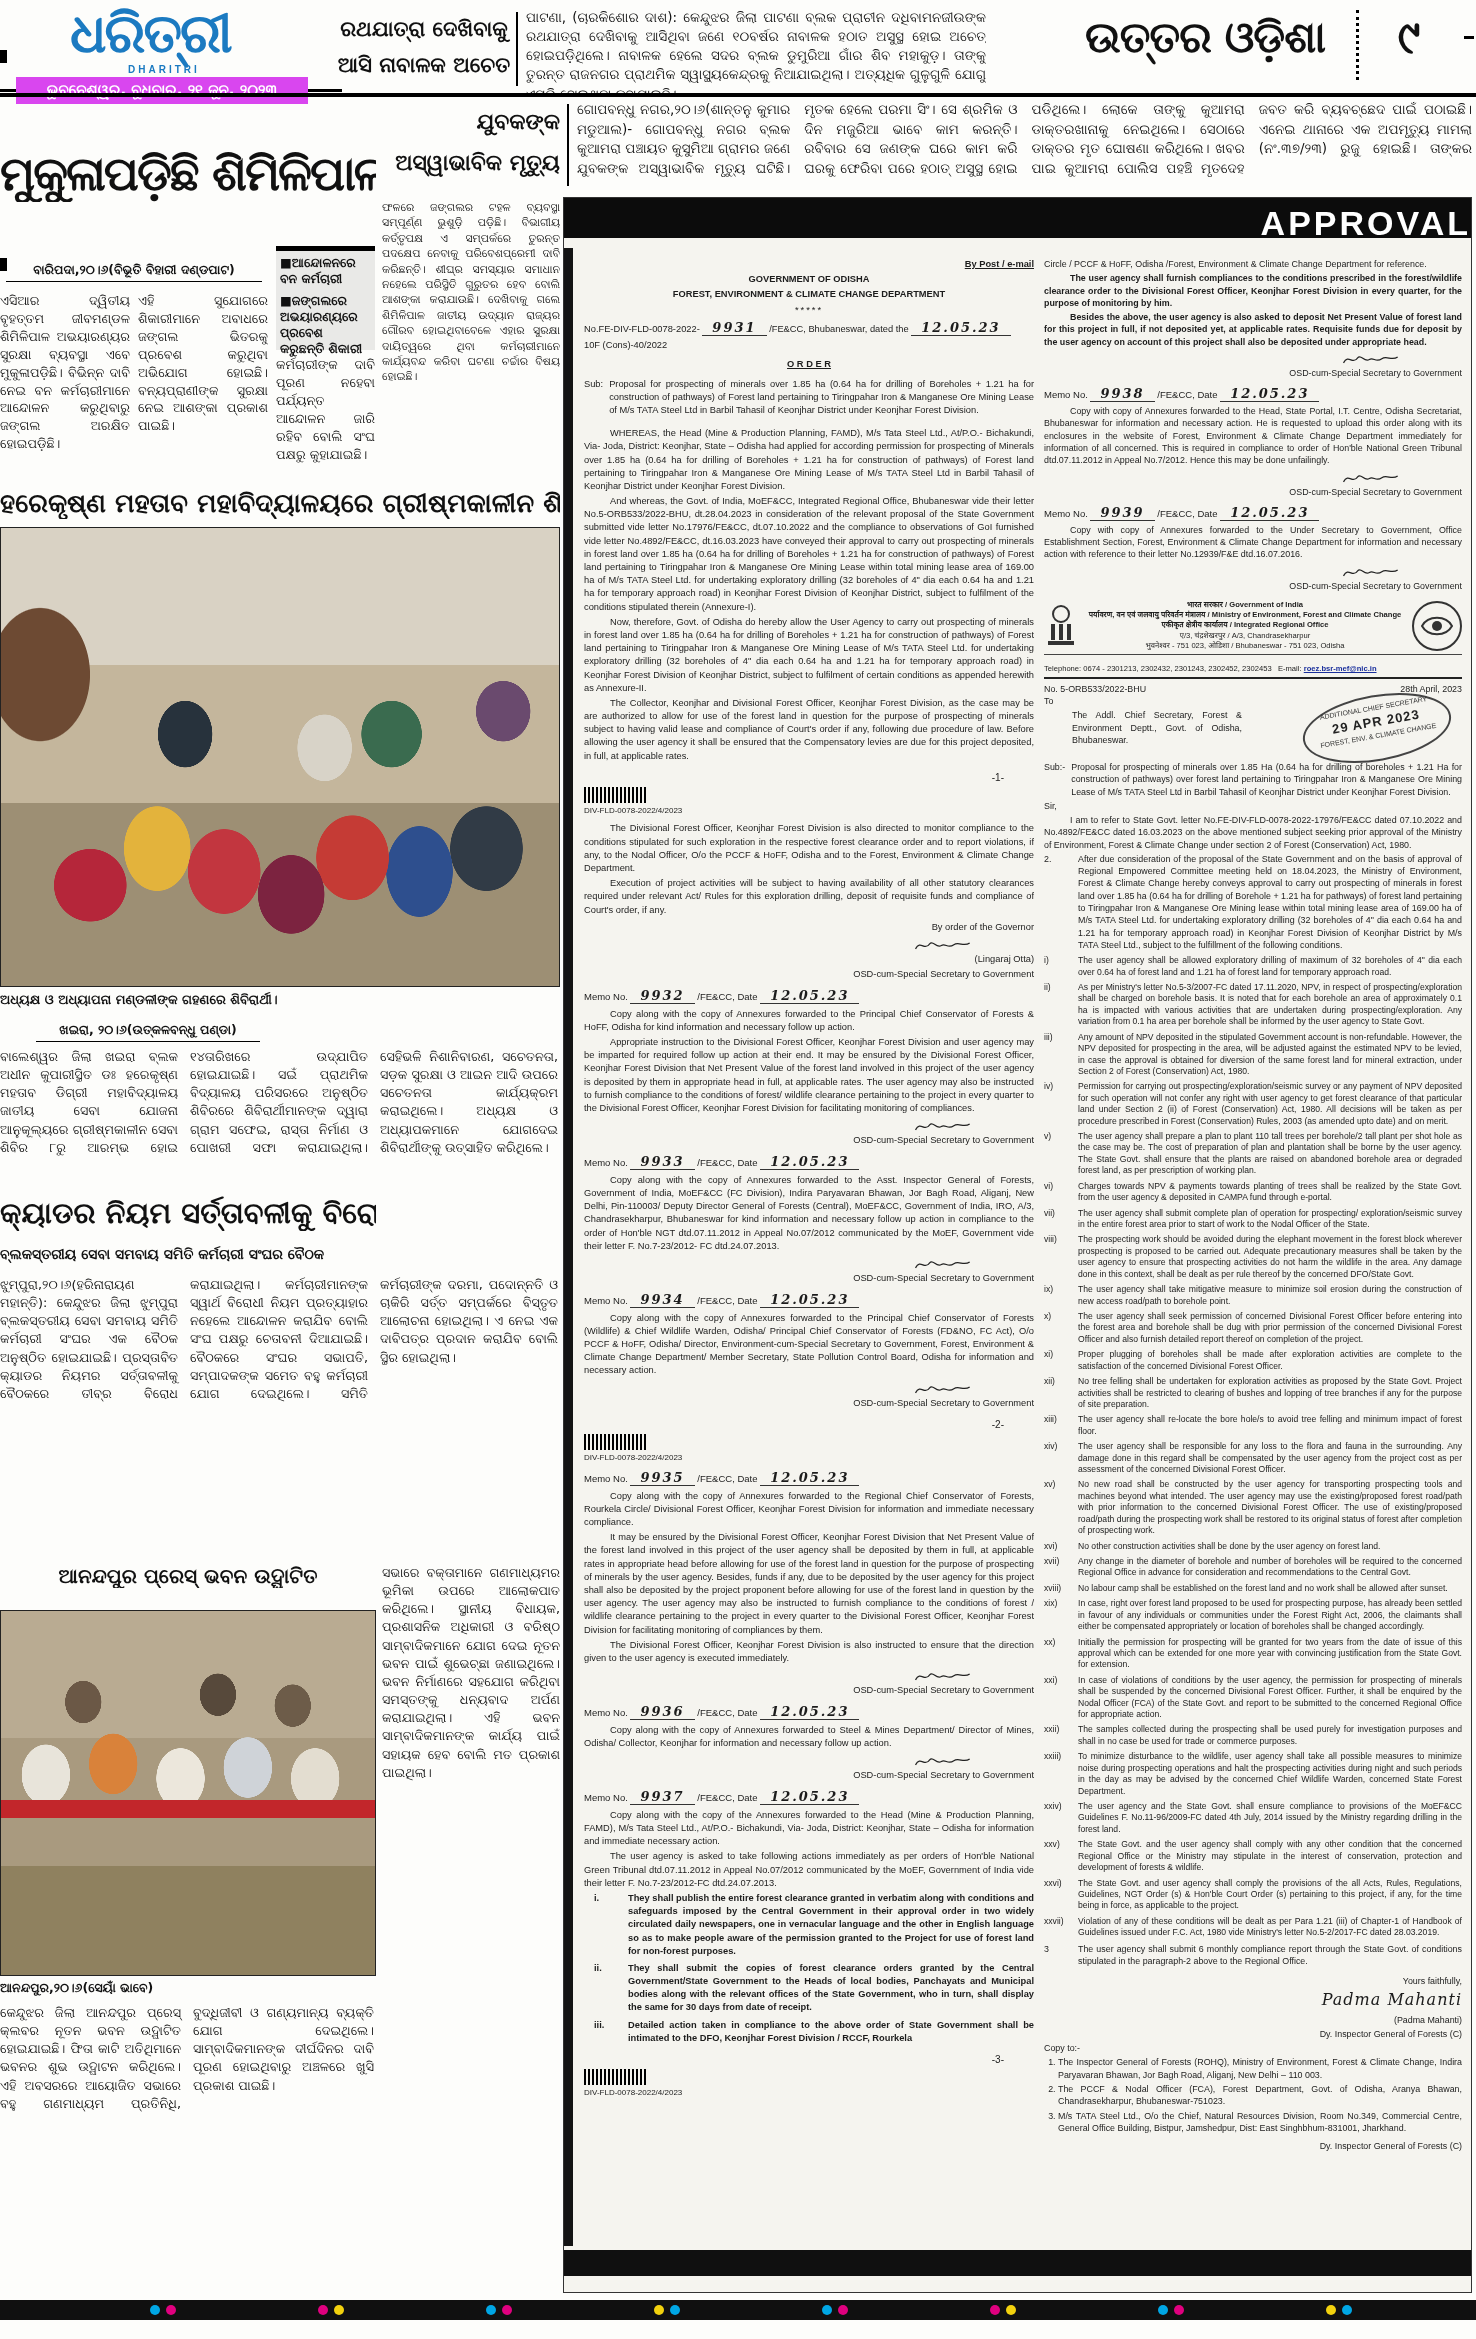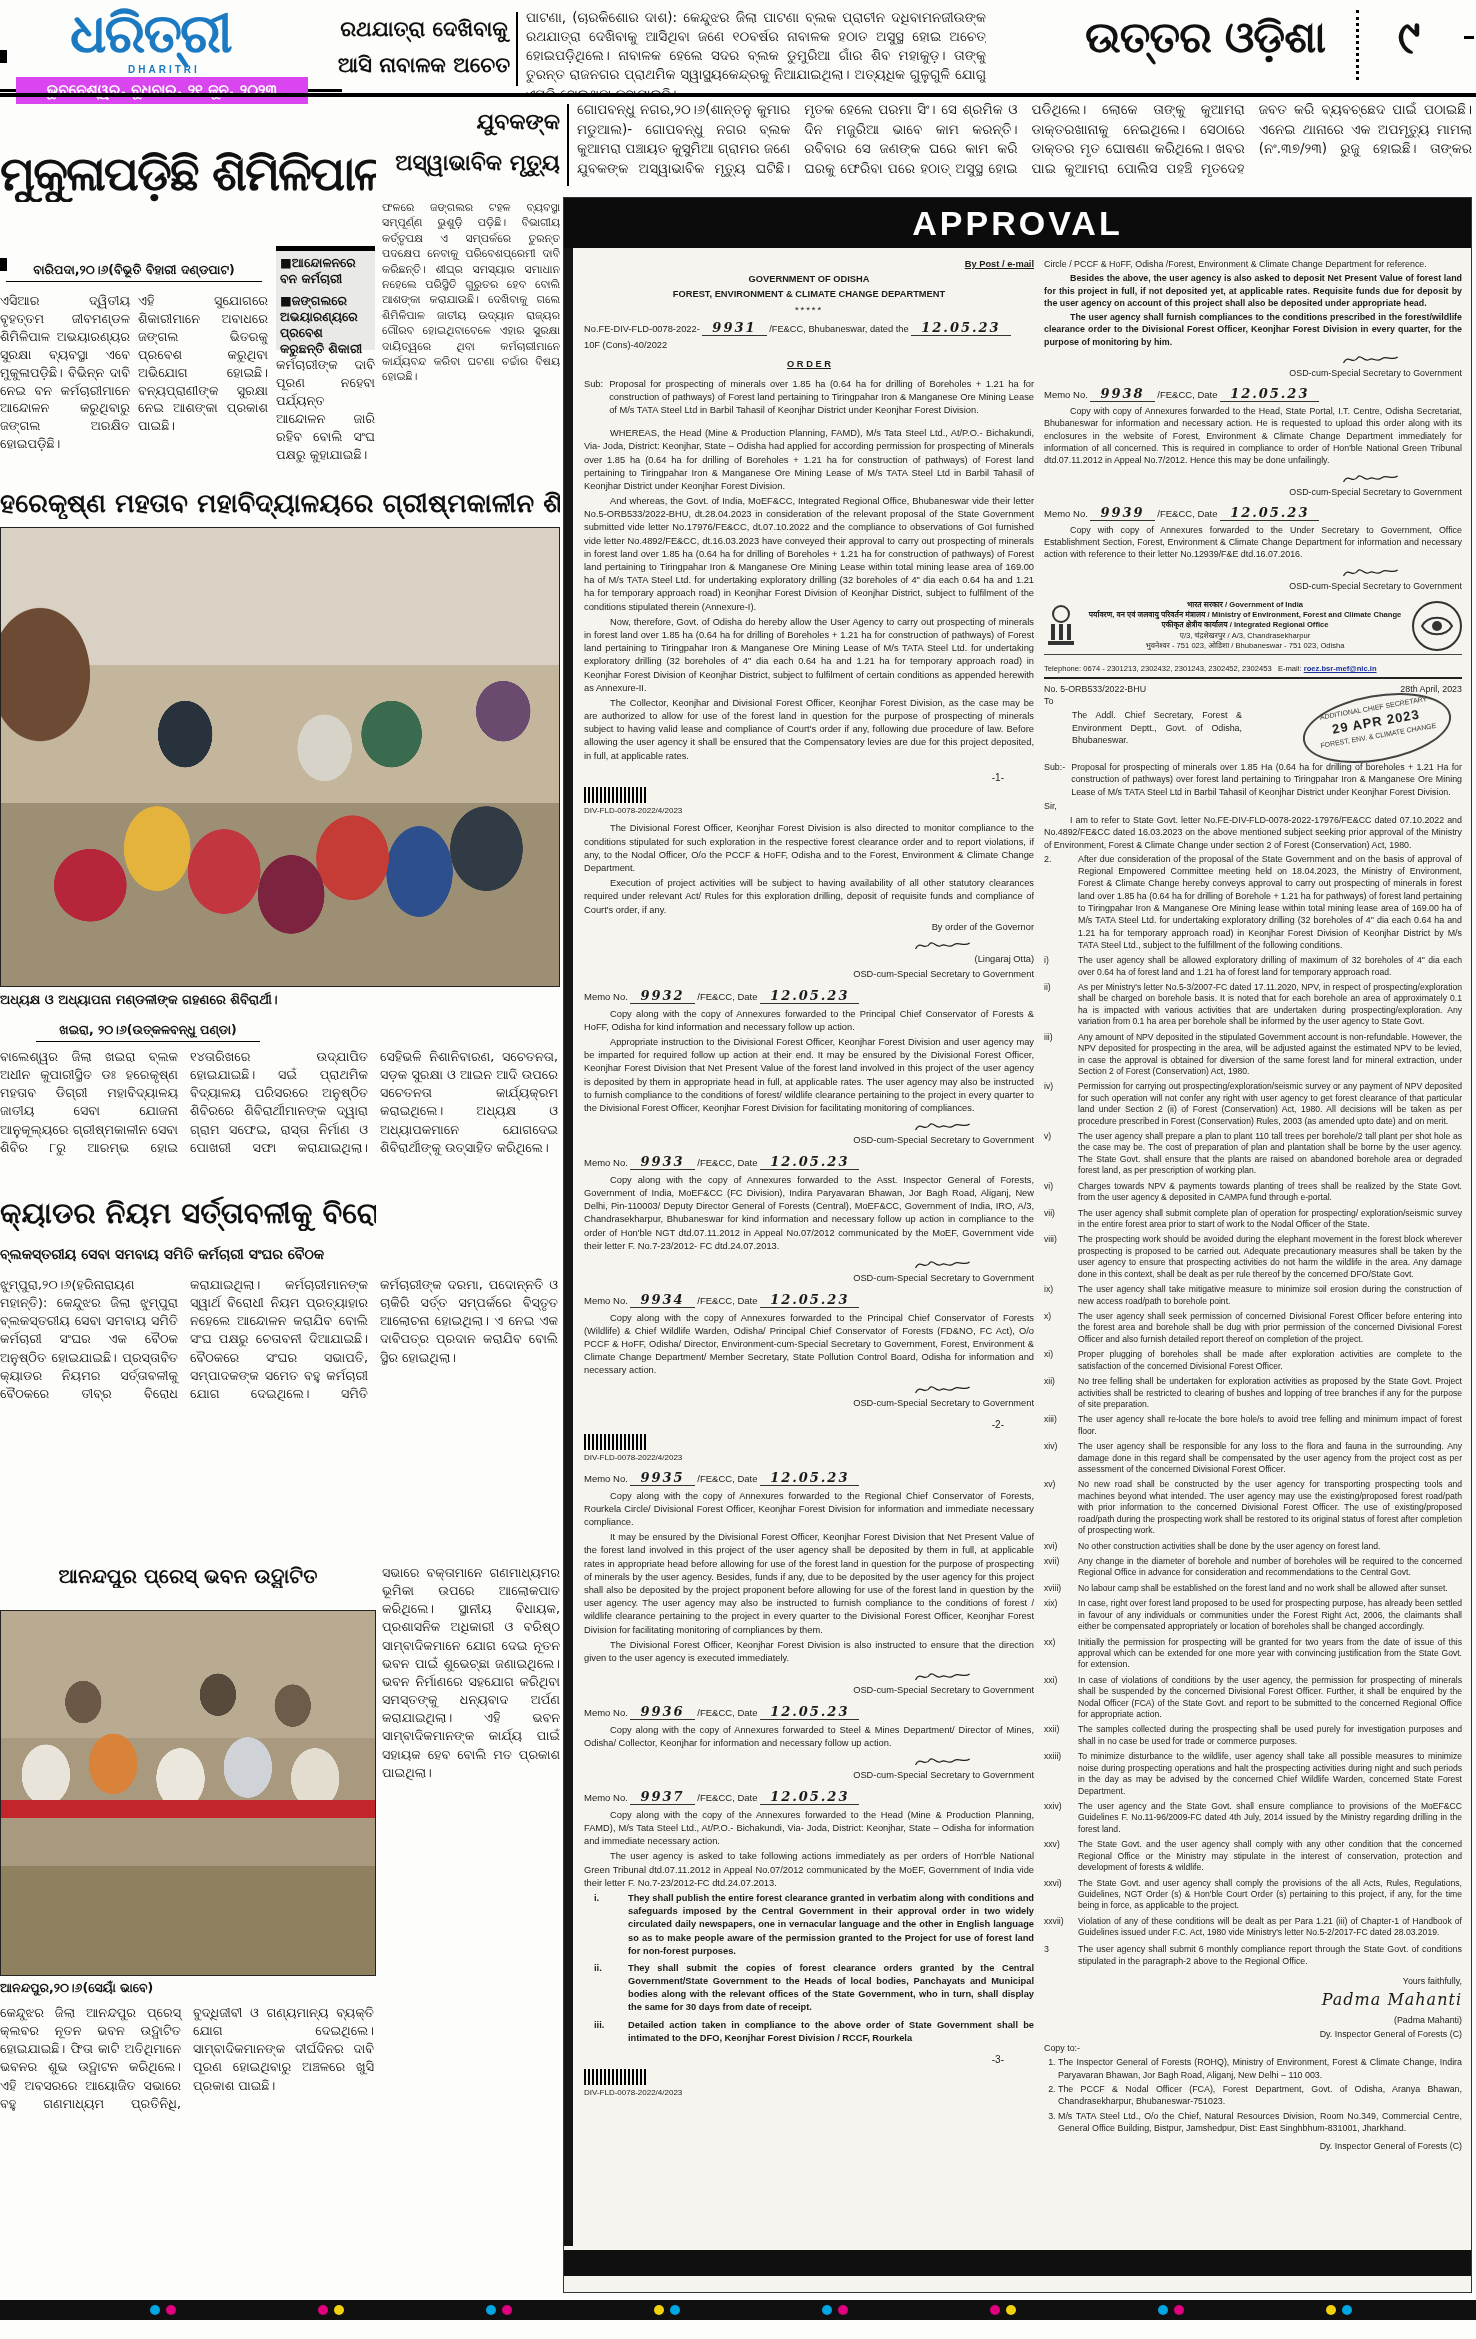--- a/index.html
+++ b/index.html
@@ -80,23 +80,23 @@
       radial-gradient(30px 35px at 22% 25%, #6b5846 0 60%, rgba(0,0,0,0) 61%),
       radial-gradient(30px 35px at 58% 23%, #57493b 0 60%, rgba(0,0,0,0) 61%),
       radial-gradient(30px 35px at 78% 26%, #6d5c49 0 60%, rgba(0,0,0,0) 61%),
       linear-gradient(#b9ab92 0 35%, #a99a7f 35% 70%, #8f815f 70% 100%);}
   .caption2{left:0;top:1980px;width:374px;font-size:12.5px;font-weight:700;}
   .ana-body{left:0;top:2004px;width:374px;height:292px;font-size:12.8px;line-height:1.42;
             column-count:2;column-gap:12px;overflow:hidden;}
   .ana-c3{left:382px;top:1564px;width:178px;height:732px;font-size:12.8px;line-height:1.42;overflow:hidden;}
   
   .approval{left:563px;top:197px;width:909px;height:2096px;background:#f5f4ef;border:1px solid #333;box-sizing:border-box;}
-  .ap-banner{position:absolute;left:0;top:0;width:100%;height:50px;background:#0c0c0c;color:#fff;
+  .ap-banner{position:absolute;left:0;top:0;width:100%;height:40px;background:#0c0c0c;color:#fff;
              font-family:"Liberation Sans",sans-serif;font-size:34px;font-weight:800;letter-spacing:3px;
-             text-align:center;line-height:50px;}
+             text-align:right;line-height:50px;}
   .ap-strip{position:absolute;left:0;top:50px;width:9px;height:1998px;background:#141414;}
   .ap-bottom{position:absolute;left:0;bottom:16px;width:100%;height:26px;background:#101010;}
   .acol{position:absolute;font-family:"Liberation Sans",sans-serif;color:#1c1c1c;overflow:hidden;text-align:justify;}
   .acol-l{left:20px;top:60px;width:450px;height:1996px;font-size:9.3px;line-height:1.42;}
   .acol-r{left:480px;top:60px;width:418px;height:1996px;font-size:8.9px;line-height:1.38;}
   .acol p{margin:0 0 2px 0;}
   .ind{text-indent:26px;}
   .ctr{text-align:center;}
   .bld{font-weight:700;}
   .rgt{text-align:right;}
@@ -328,22 +328,22 @@
             <div class="cond-t">Detailed action taken in compliance to the above order of State Government shall be intimated to the DFO, Keonjhar Forest Division / RCCF, Rourkela</div>
           </div>
         </div>
       <div class="pgmark">-3-</div>
       <div class="barcode"></div>
       <div class="bclabel">DIV-FLD-0078-2022/4/2023</div>
     </div>
 
     <div class="acol acol-r">
       <p>Circle / PCCF &amp; HoFF, Odisha /Forest, Environment &amp; Climate Change Department for reference.</p>
+      <p class="ind bld">The user agency shall furnish compliances to the conditions prescribed in the forest/wildlife clearance order to the Divisional Forest Officer, Keonjhar Forest Division in every quarter, for the purpose of monitoring by him.</p>
       <p class="ind bld">Besides the above, the user agency is also asked to deposit Net Present Value of forest land for this project in full, if not deposited yet, at applicable rates. Requisite funds due for deposit by the user agency on account of this project shall also be deposited under appropriate head.</p>
-      <p class="ind bld">The user agency shall furnish compliances to the conditions prescribed in the forest/wildlife clearance order to the Divisional Forest Officer, Keonjhar Forest Division in every quarter, for the purpose of monitoring by him.</p>
       <svg class="sig" viewBox="0 0 70 18">
           <path d="M2 13 C8 2 13 16 19 7 C23 2 27 13 33 9 C38 6 41 13 48 8 C54 4 60 11 67 6"></path>
         </svg>
       <p class="osd">OSD-cum-Special Secretary to Government</p>
 
       <div class="memoline">
         <span>Memo No.</span>
         <span class="hw">9938</span>
         <span>/FE&amp;CC, Date</span>
         <span class="hw">12.05.23</span>

